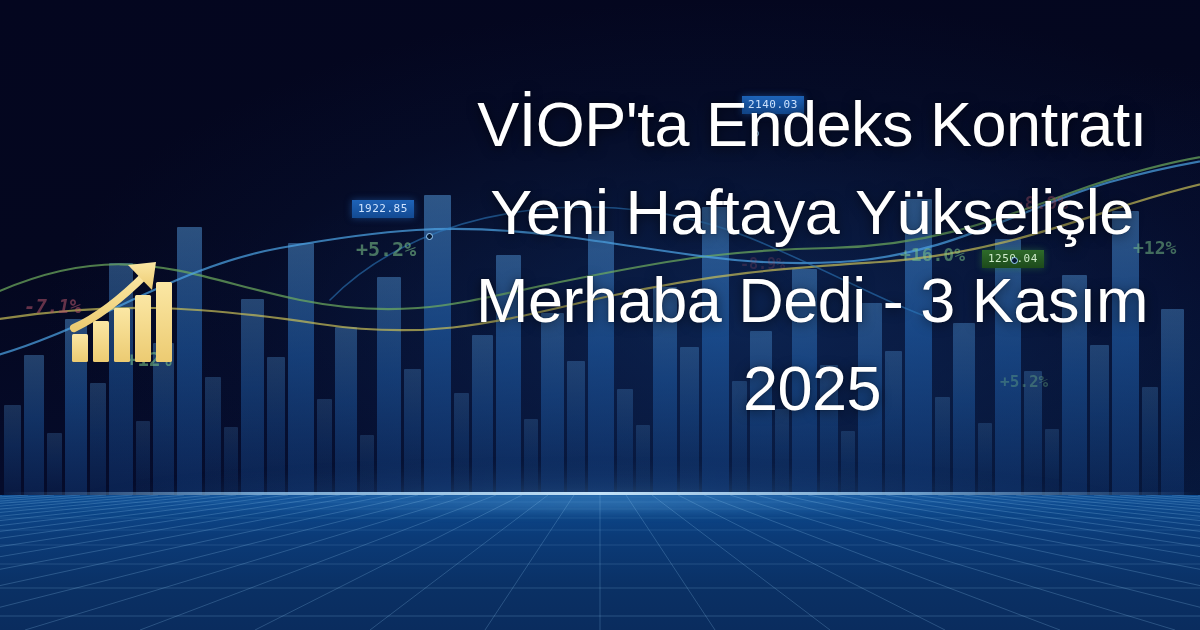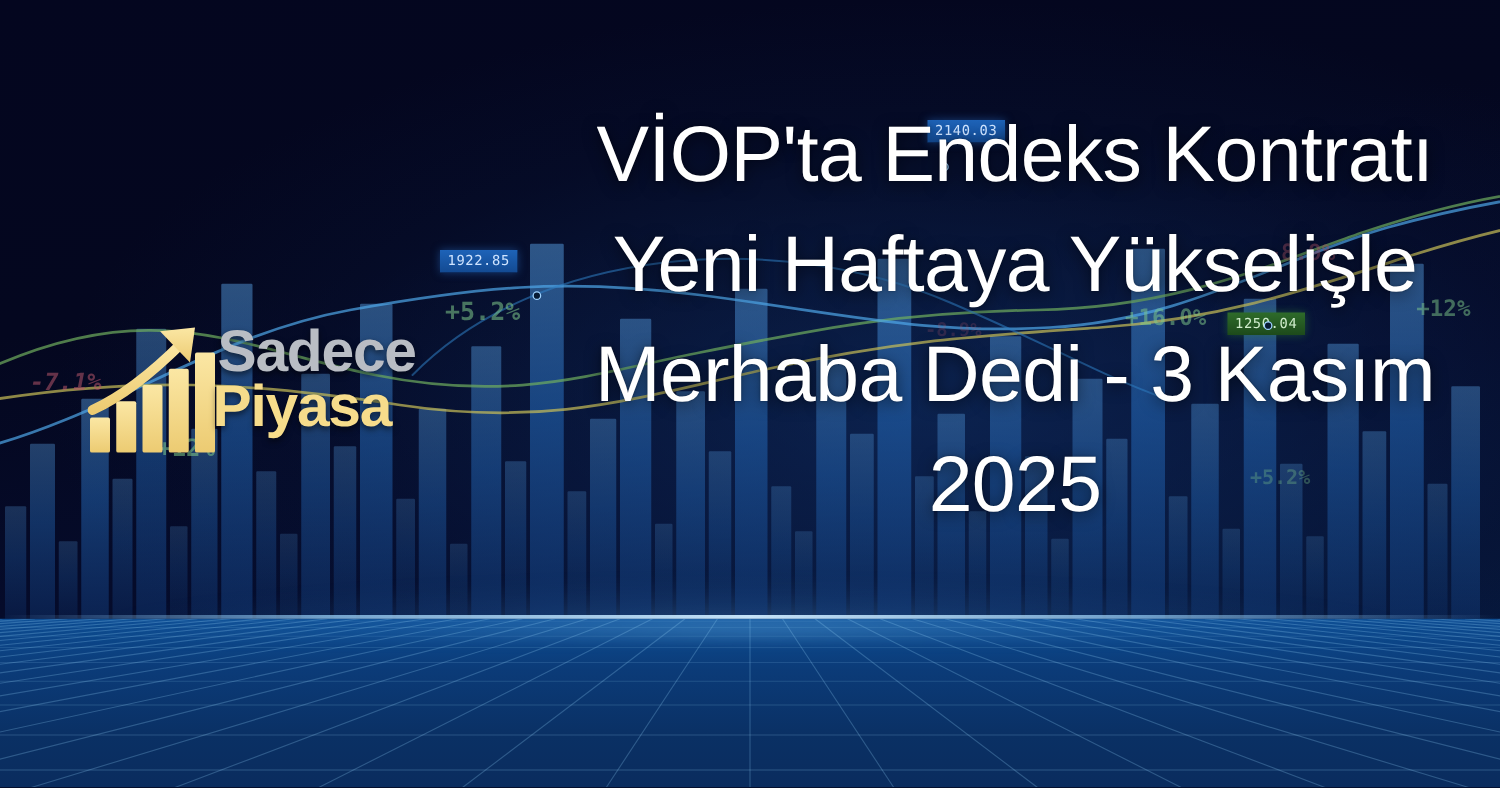--- a/index.html
+++ b/index.html
@@ -261,21 +261,17 @@
         </linearGradient>
       </defs>
       <rect x="2" y="76" width="16" height="28" rx="1.5" fill="url(#goldg)"></rect>
       <rect x="23" y="63" width="16" height="41" rx="1.5" fill="url(#goldg)"></rect>
       <rect x="44" y="50" width="16" height="54" rx="1.5" fill="url(#goldg)"></rect>
       <rect x="65" y="37" width="16" height="67" rx="1.5" fill="url(#goldg)"></rect>
       <rect x="86" y="24" width="16" height="80" rx="1.5" fill="url(#goldg)"></rect>
       <path d="M 4,70 C 26,60 52,40 76,16" stroke="url(#goldg)" stroke-width="8" fill="none" stroke-linecap="round"></path>
       <path d="M 58,7 L 86,4 L 82,32 Z" fill="url(#goldg)"></path>
     </svg>
-    <div id="logo-text">
-      <span id="logo-word-1">Sadece</span>
-      <span id="logo-word-2">Piyasa</span>
-    </div>
   </div>
 
   <h1 id="headline">VİOP'ta Endeks Kontratı Yeni Haftaya Yükselişle Merhaba Dedi - 3 Kasım 2025</h1>
 
 </div>
 
 </body></html>

